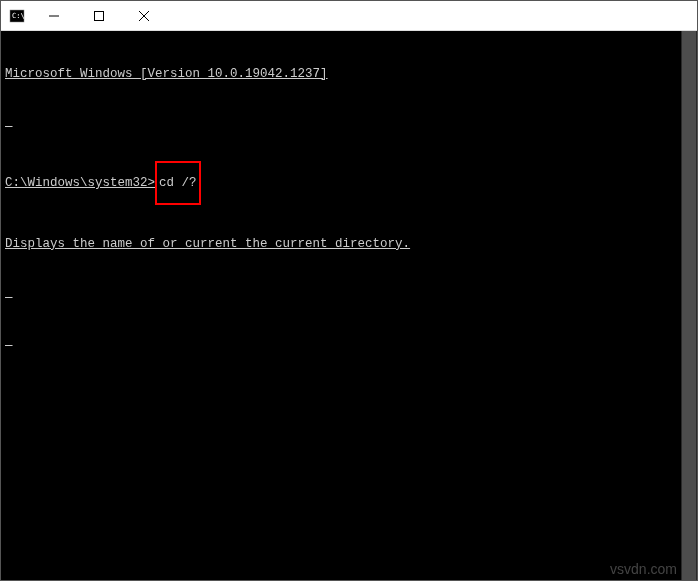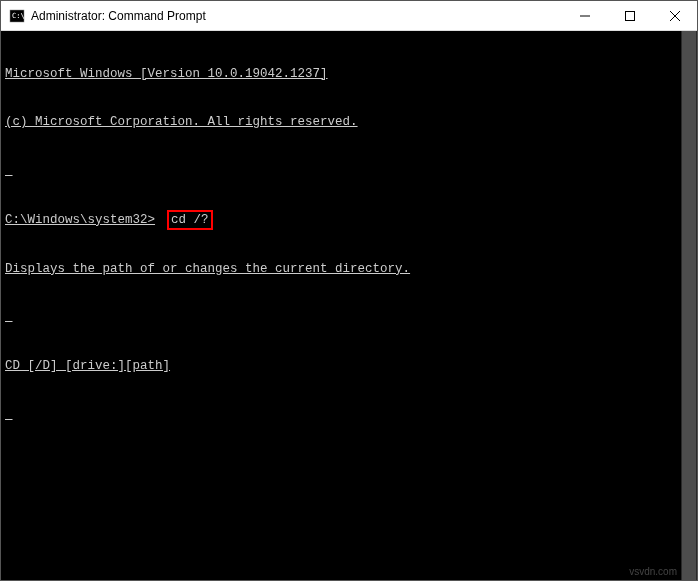--- a/index.html
+++ b/index.html
@@ -68,22 +68,22 @@
       overflow: hidden;
       position: relative;
     }
     .line {
       min-height: 1.3em;
       text-decoration: underline;
     }
     .highlight-box {
       border: 2px solid #ff0000;
       display: inline-block;
-      padding: 0 2px;
-      margin: -2px 12px;
+      padding: 12px 2px;
+      margin: -2px 0;
     }
     .scrollbar {
       position: absolute;
       right: 0;
       top: 0;
       width: 16px;
       height: 100%;
       background: #2a2a2a;
     }
     .scrollbar-thumb {
@@ -91,37 +91,36 @@
       right: 1px;
       top: 0;
       width: 14px;
       height: 100%;
       background: #4d4d4d;
     }
     .watermark {
       position: absolute;
       bottom: 2px;
       right: 20px;
-      font-size: 10px;
+      font-size: 14px;
       color: #444;
       font-family: sans-serif;
     }
   </style>
 </head>
 <body>
 
 <div class="window">
   <div class="titlebar">
     <span class="titlebar-icon">
       <svg width="16" height="16" viewBox="0 0 16 16">
         <rect x="1" y="2" width="14" height="12" fill="#000" stroke="#888" stroke-width="0.5"></rect>
         <text x="3" y="10" font-size="7" fill="#fff" font-family="monospace">C:\</text>
       </svg>
     </span>
-    <span class="titlebar-title">Administrator: Command Prompt</span>
     <div class="titlebar-controls">
       <div class="titlebar-btn">
         <svg width="10" height="10">
             <line x1="0" y1="5" x2="10" y2="5" stroke="#000" stroke-width="1"></line>
           </svg>
       </div>
       <div class="titlebar-btn">
         <svg width="10" height="10">
             <rect x="0.5" y="0.5" width="9" height="9" fill="none" stroke="#000" stroke-width="1"></rect>
           </svg>
@@ -130,26 +129,24 @@
         <svg width="10" height="10">
             <line x1="0" y1="0" x2="10" y2="10" stroke="#000" stroke-width="1"></line>
             <line x1="10" y1="0" x2="0" y2="10" stroke="#000" stroke-width="1"></line>
           </svg>
       </div>
     </div>
   </div>
 
   <div class="terminal">
     <div class="line">Microsoft Windows [Version 10.0.19042.1237]</div>
-    <div class="line">(c) Microsoft Corporation. All rights reserved.</div>
     <div class="line">&nbsp;</div>
     <div class="line"><span>C:\Windows\system32&gt;</span><span class="highlight-box">cd /?</span></div>
-    <div class="line">Displays the path of or changes the current directory.</div>
+    <div class="line">Displays the name of or current the current directory.</div>
     <div class="line">&nbsp;</div>
-    <div class="line">CD [/D] [drive:][path]</div>
     <div class="line">&nbsp;</div>
     
     
     
     
     
     
     
     
     

